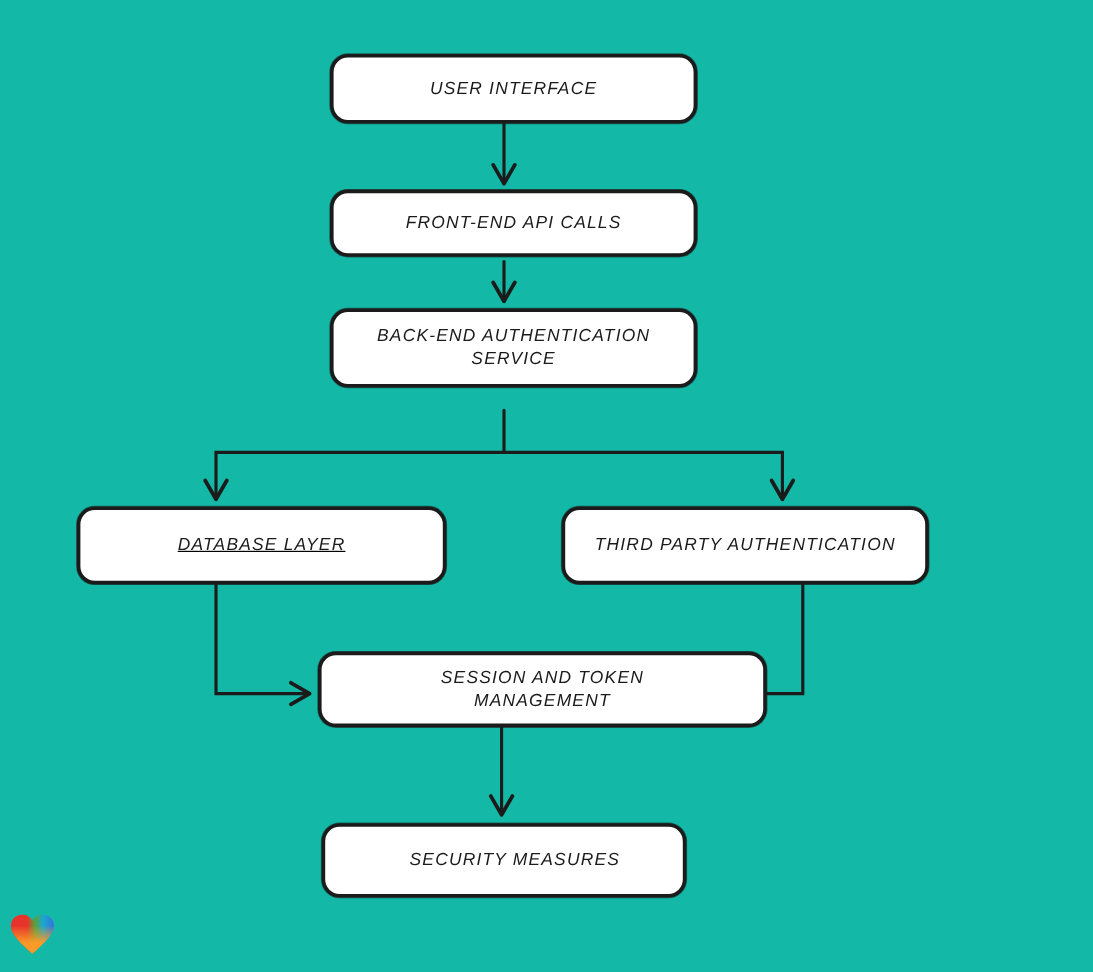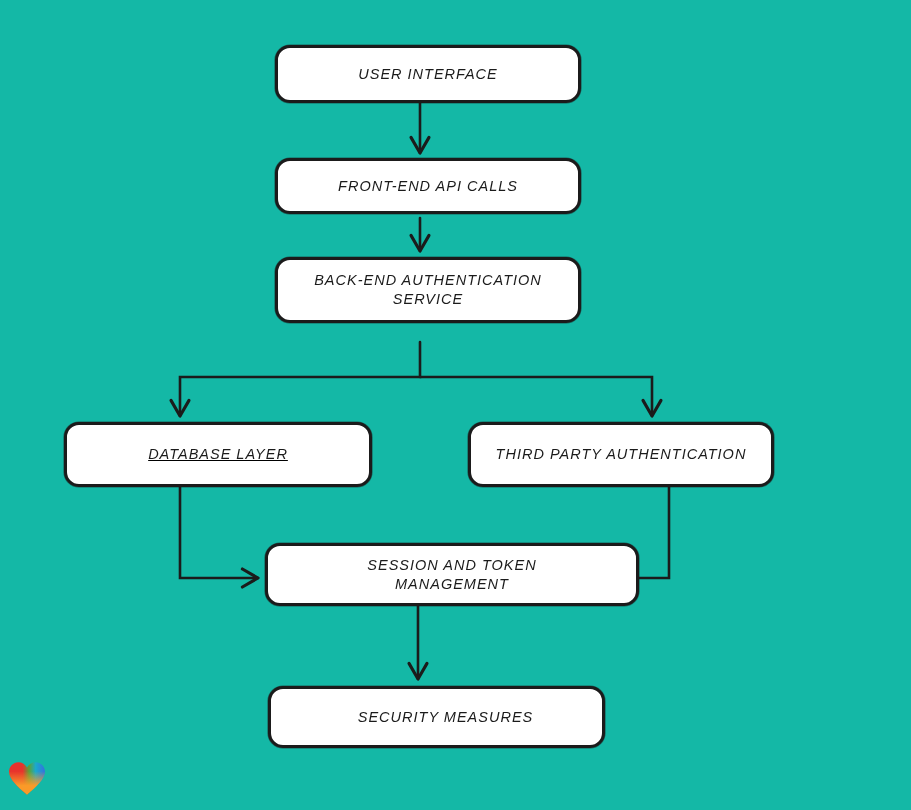--- a/index.html
+++ b/index.html
@@ -42,21 +42,21 @@
     color: #1b1b1b;
     font-weight: 500;
   }
   
   .n-user       { left: 275px; top: 45px;  width: 306px; height: 58px; }
   .n-frontend   { left: 275px; top: 158px; width: 306px; height: 56px; }
   .n-backend    { left: 275px; top: 257px; width: 306px; height: 66px; }
   .n-database   { left: 64px;  top: 422px; width: 308px; height: 65px; text-decoration: underline; }
   .n-thirdparty { left: 452px; top: 422px; width: 306px; height: 65px; margin-left: 16px; }
   .n-session    { left: 265px; top: 543px; width: 374px; height: 63px; }
-  .n-security   { left: 268px; top: 686px; width: 337px; height: 62px; padding-left: 18px; }
+  .n-security   { left: 268px; top: 686px; width: 304px; height: 62px; padding-left: 18px; }
   .n-backend .node-label { max-width: 240px; }
   .n-session .node-label { max-width: 190px; }
   .brand-logo {
     position: absolute;
     left: 9px;
     top: 762px;
     width: 36px;
     height: 34px;
     filter: blur(0.5px) saturate(1.05);
   }

